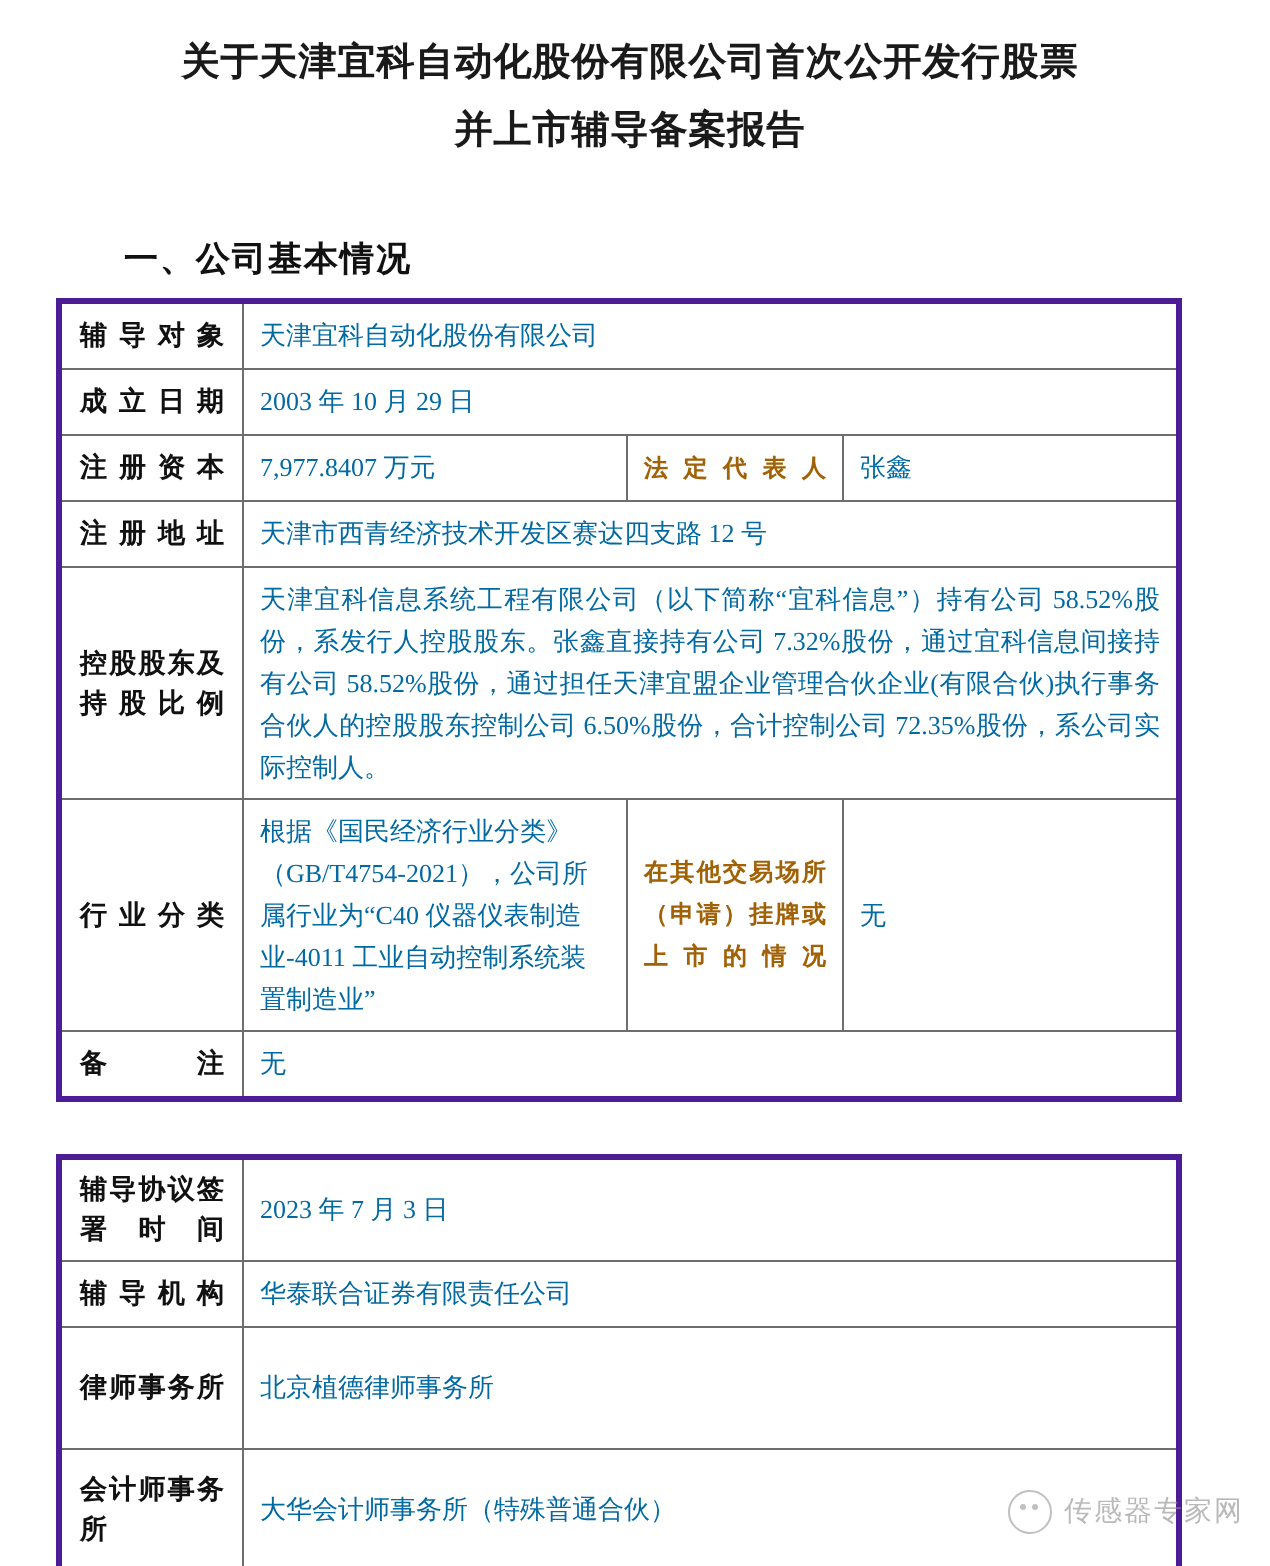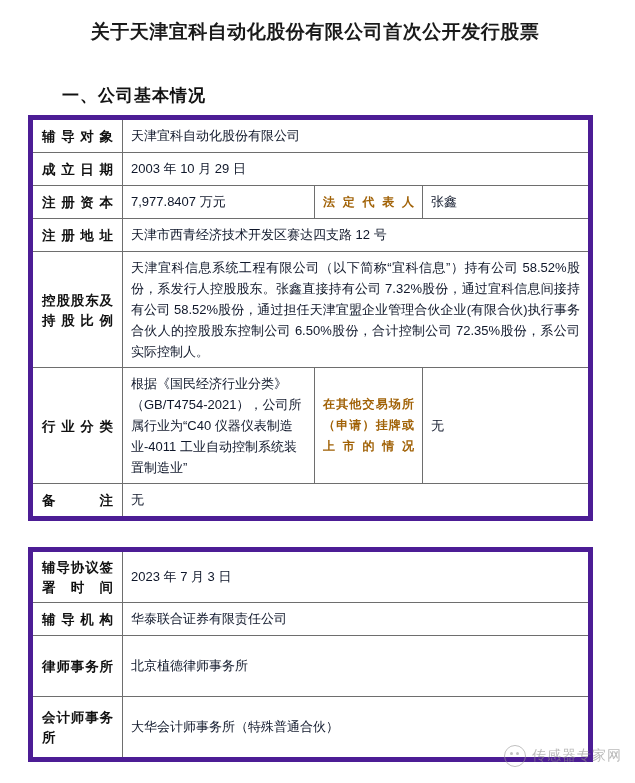--- a/index.html
+++ b/index.html
@@ -46,44 +46,44 @@
   }
   .sec1-wrap { margin-top: 36px; }
   .sec2-wrap { margin-top: 26px; }
 
   
   .tbl {
     border-collapse: collapse;
     margin-left: 28px;
     width: 560px;
     table-layout: fixed;
-    border: 5px solid #4c1d95;
+    border: 3px solid #4c1d95;
   }
   .tbl td {
     border: 1px solid #6e6e6e;
     padding: 0;
     vertical-align: middle;
   }
   .tbl td.lbl {
     width: 92px;
     text-align: justify;
     text-align-last: justify;
     font-weight: bold;
     font-size: 13.5px;
     color: #111;
     padding: 5px 9px;
     line-height: 20px;
     font-family: "DejaVu Serif", "Liberation Serif", serif;
   }
   .tbl td.val {
     font-size: 13px;
-    color: #0f172a;
+    color: #0369a1;
     padding: 5px 8px;
     line-height: 22px;
-    font-family: Liberation Sans, sans-serif;
+    font-family: Liberation Serif, serif;
   }
   .tbl td.val.tight {
     line-height: 21px;
     text-align: justify;
     text-align-last: left;
   }
   .tbl td.val.narrow {
     line-height: 21px;
   }
   .tbl td.lbl-sub {
@@ -142,20 +142,21 @@
     white-space: nowrap;
   }
 </style>
 </head>
 <body>
 
 <div class="page">
 
   <div class="doc-title">
     <span class="tline">关于天津宜科自动化股份有限公司首次公开发行股票</span>
+    <span class="tline">并上市辅导备案报告</span>
   </div>
 
   <div class="sec1-wrap">
     <div class="section-heading">一、公司基本情况</div>
 
     <table class="tbl">
       <colgroup>
         <col style="width:92px">
         <col style="width:192px">
         <col style="width:108px">

